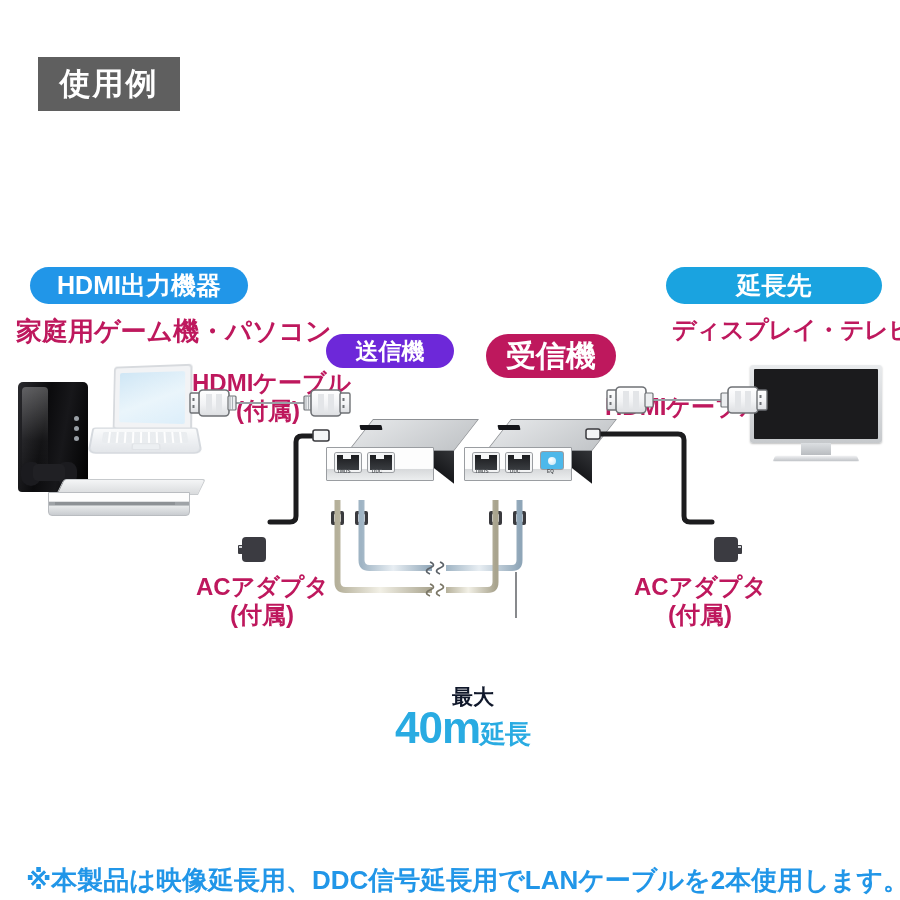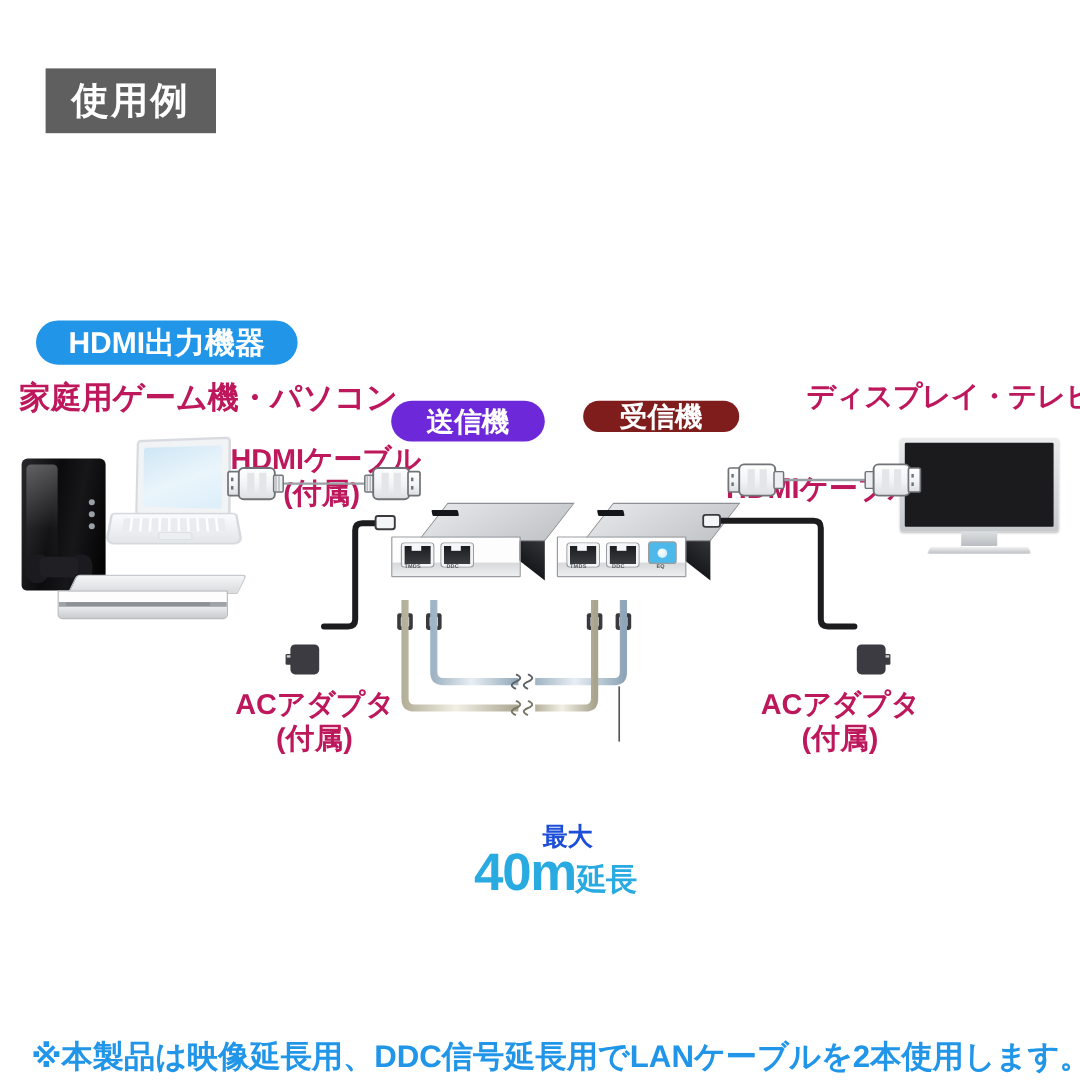--- a/index.html
+++ b/index.html
@@ -21,37 +21,37 @@
 
   
   .pill{
     border-radius:999px;color:#ffffff;
     display:flex;align-items:center;justify-content:center;
     font-weight:700;white-space:nowrap;
   }
   .pill-hdmi-out{left:30px;top:240px;width:218px;height:37px;background:#2196e8;font-size:25px;}
   .pill-dest{left:666px;top:240px;width:216px;height:37px;background:#1aa3e0;font-size:25px;}
   .pill-tx{left:326px;top:307px;width:128px;height:34px;background:#6d28d9;font-size:23px;}
-  .pill-rx{left:486px;top:307px;width:130px;height:26px;background:#7f1d1d;font-size:23px;}
+  .pill-rx{left:486px;top:307px;width:130px;height:44px;background:#be185d;font-size:30px;}
 
   
   .cap{color:#be185d;font-weight:700;white-space:nowrap;}
   .cap-left-sub{left:16px;top:287px;font-size:26px;}
   .cap-right-sub{left:672px;top:287px;font-size:24px;letter-spacing:-.5px;}
   .cap-hdmi-l1{left:192px;top:340px;font-size:24px;}
   .cap-hdmi-l2{left:236px;top:368px;font-size:24px;}
   .cap-hdmi-r1{left:605px;top:364px;font-size:24px;}
   .cap-ac-l1{left:196px;top:544px;font-size:24px;}
   .cap-ac-l2{left:230px;top:572px;font-size:24px;}
   .cap-ac-r1{left:634px;top:544px;font-size:24px;}
   .cap-ac-r2{left:668px;top:572px;font-size:24px;}
   .cap-lan{left:418px;top:622px;font-size:24px;}
 
   
-  .dist-max{left:452px;top:656px;font-size:21px;font-weight:700;color:#1d4ed8;}
+  .dist-max{left:452px;top:656px;font-size:21px;font-weight:700;color:#0f172a;}
   .dist-main{left:395px;top:676px;font-size:44px;font-weight:700;color:#29abe2;letter-spacing:-1px;}
   .dist-main .suffix{font-size:26px;}
   .dist-note{left:400px;top:722px;font-size:17px;font-weight:700;color:#29abe2;}
 
   
   .footer{
     left:26px;top:836px;font-size:26px;font-weight:700;color:#2196e8;white-space:nowrap;
   }
 
   
@@ -169,20 +169,23 @@
 
   <div class="abs section-chip">
     <span>使用例</span>
   </div>
 
   <div class="abs pill pill-hdmi-out">
     <span>HDMI出力機器</span>
   </div>
   <div class="abs cap cap-left-sub">家庭用ゲーム機・パソコン</div>
 
+  <div class="abs pill pill-dest">
+    <span>延長先</span>
+  </div>
   <div class="abs cap cap-right-sub">ディスプレイ・テレビ</div>
 
   <div class="abs pill pill-tx">
     <span>送信機</span>
   </div>
   <div class="abs pill pill-rx">
     <span>受信機</span>
   </div>
 
   <div class="abs cap cap-hdmi-l1">HDMIケーブル</div>

